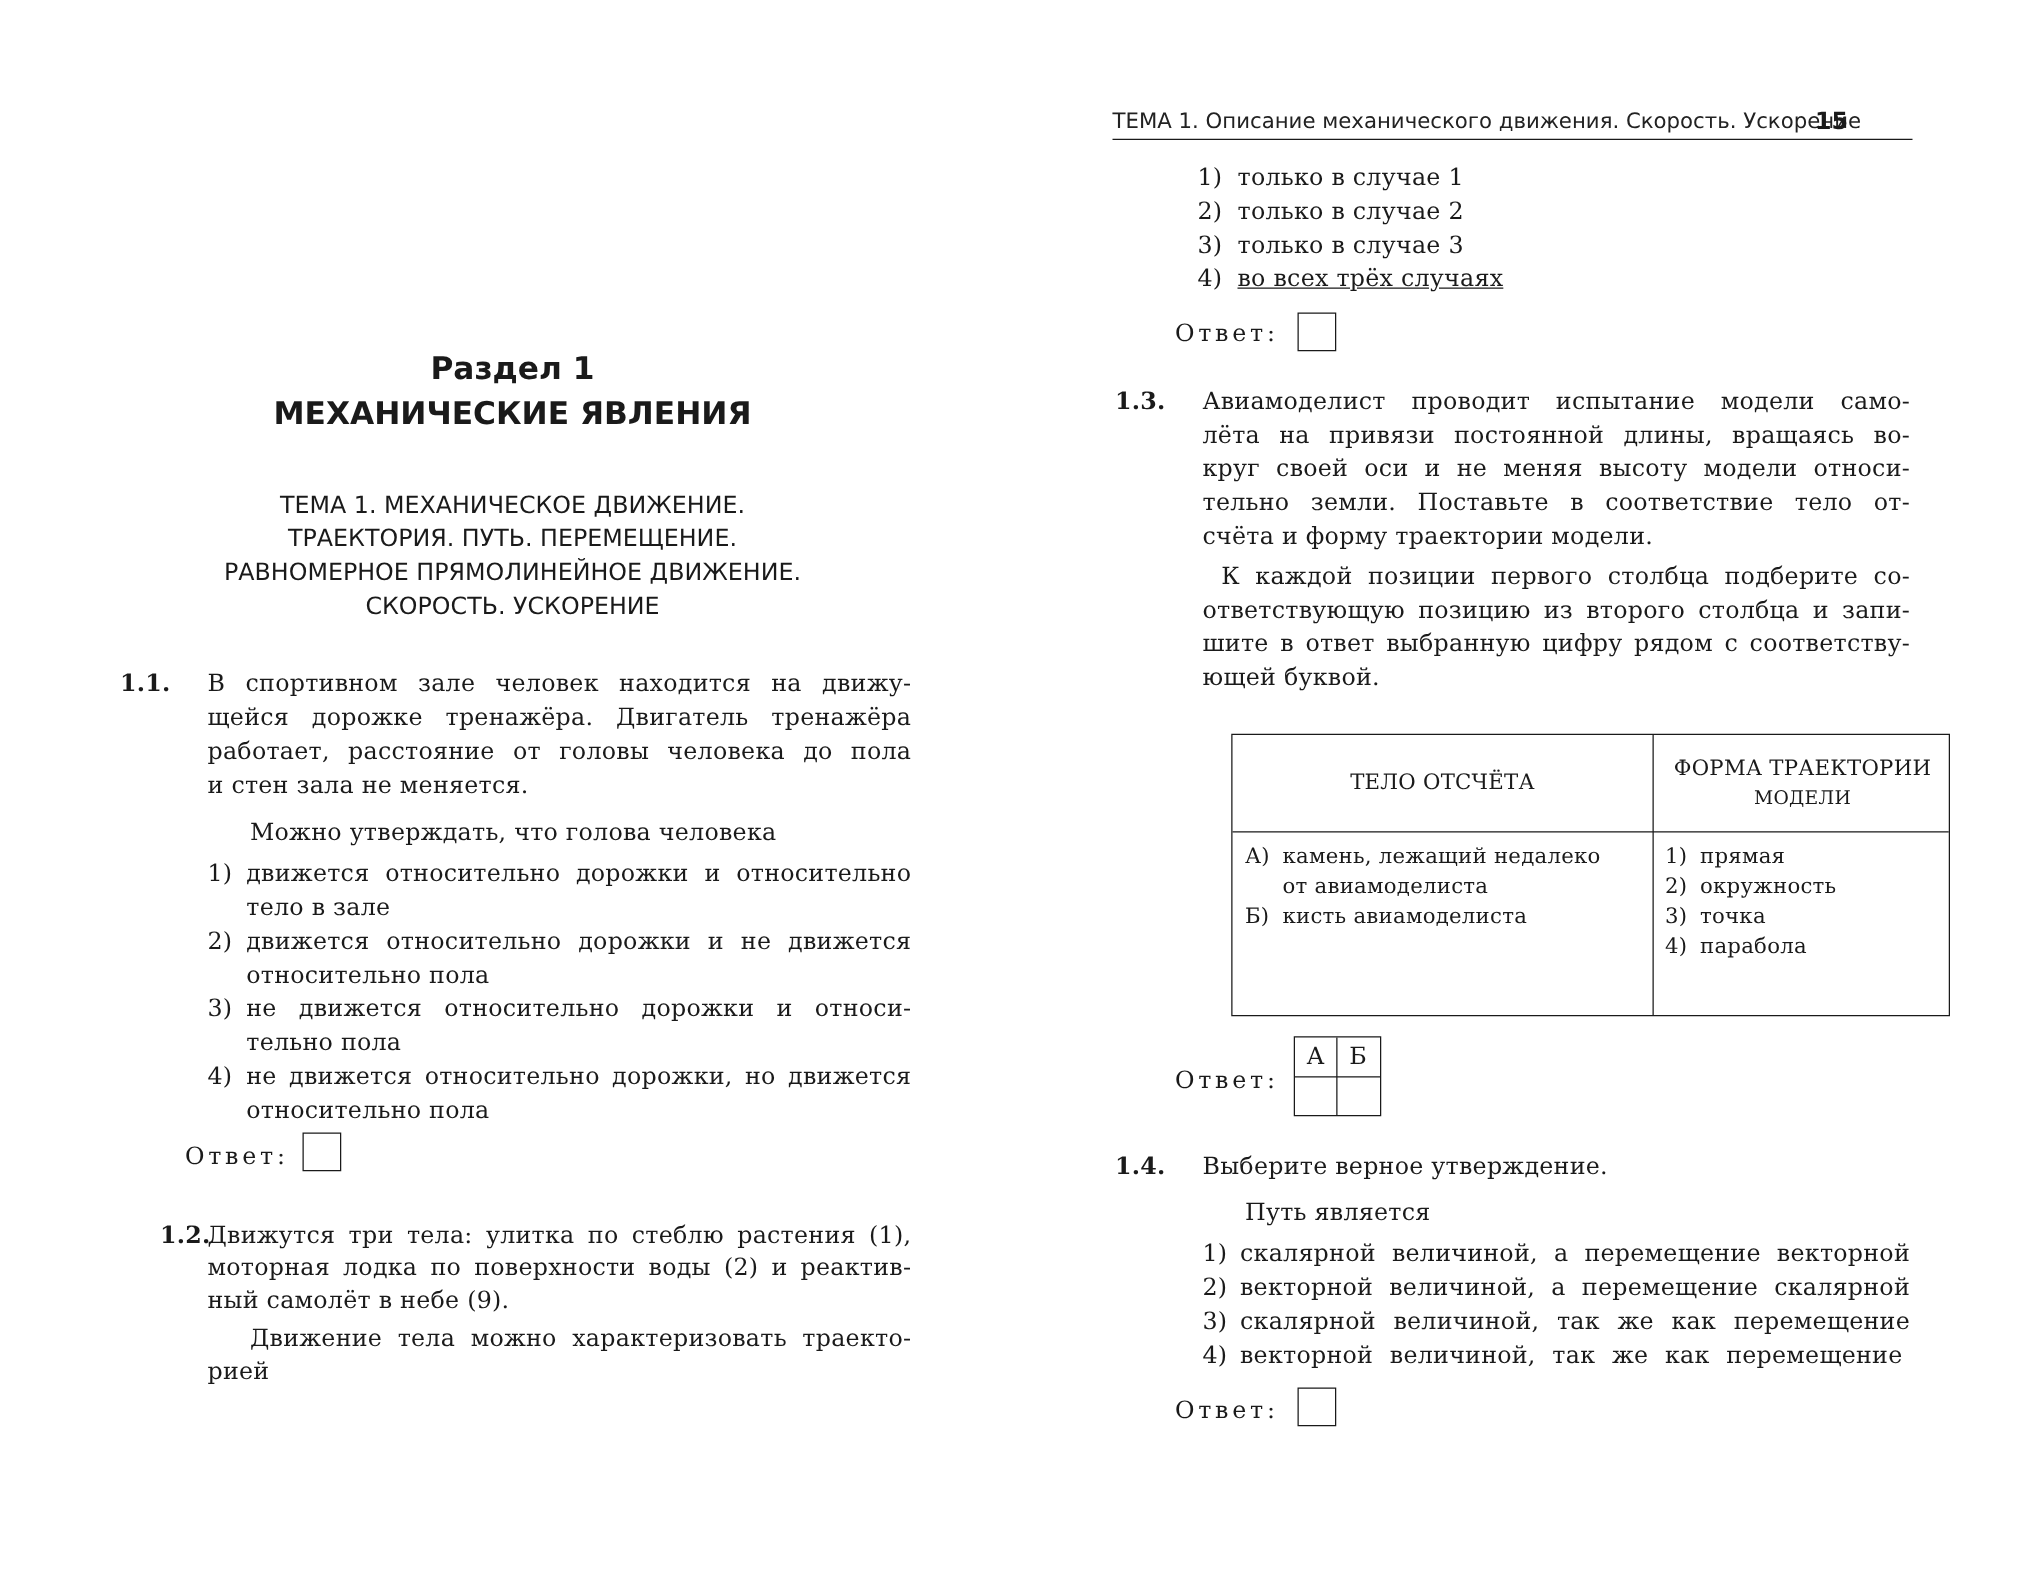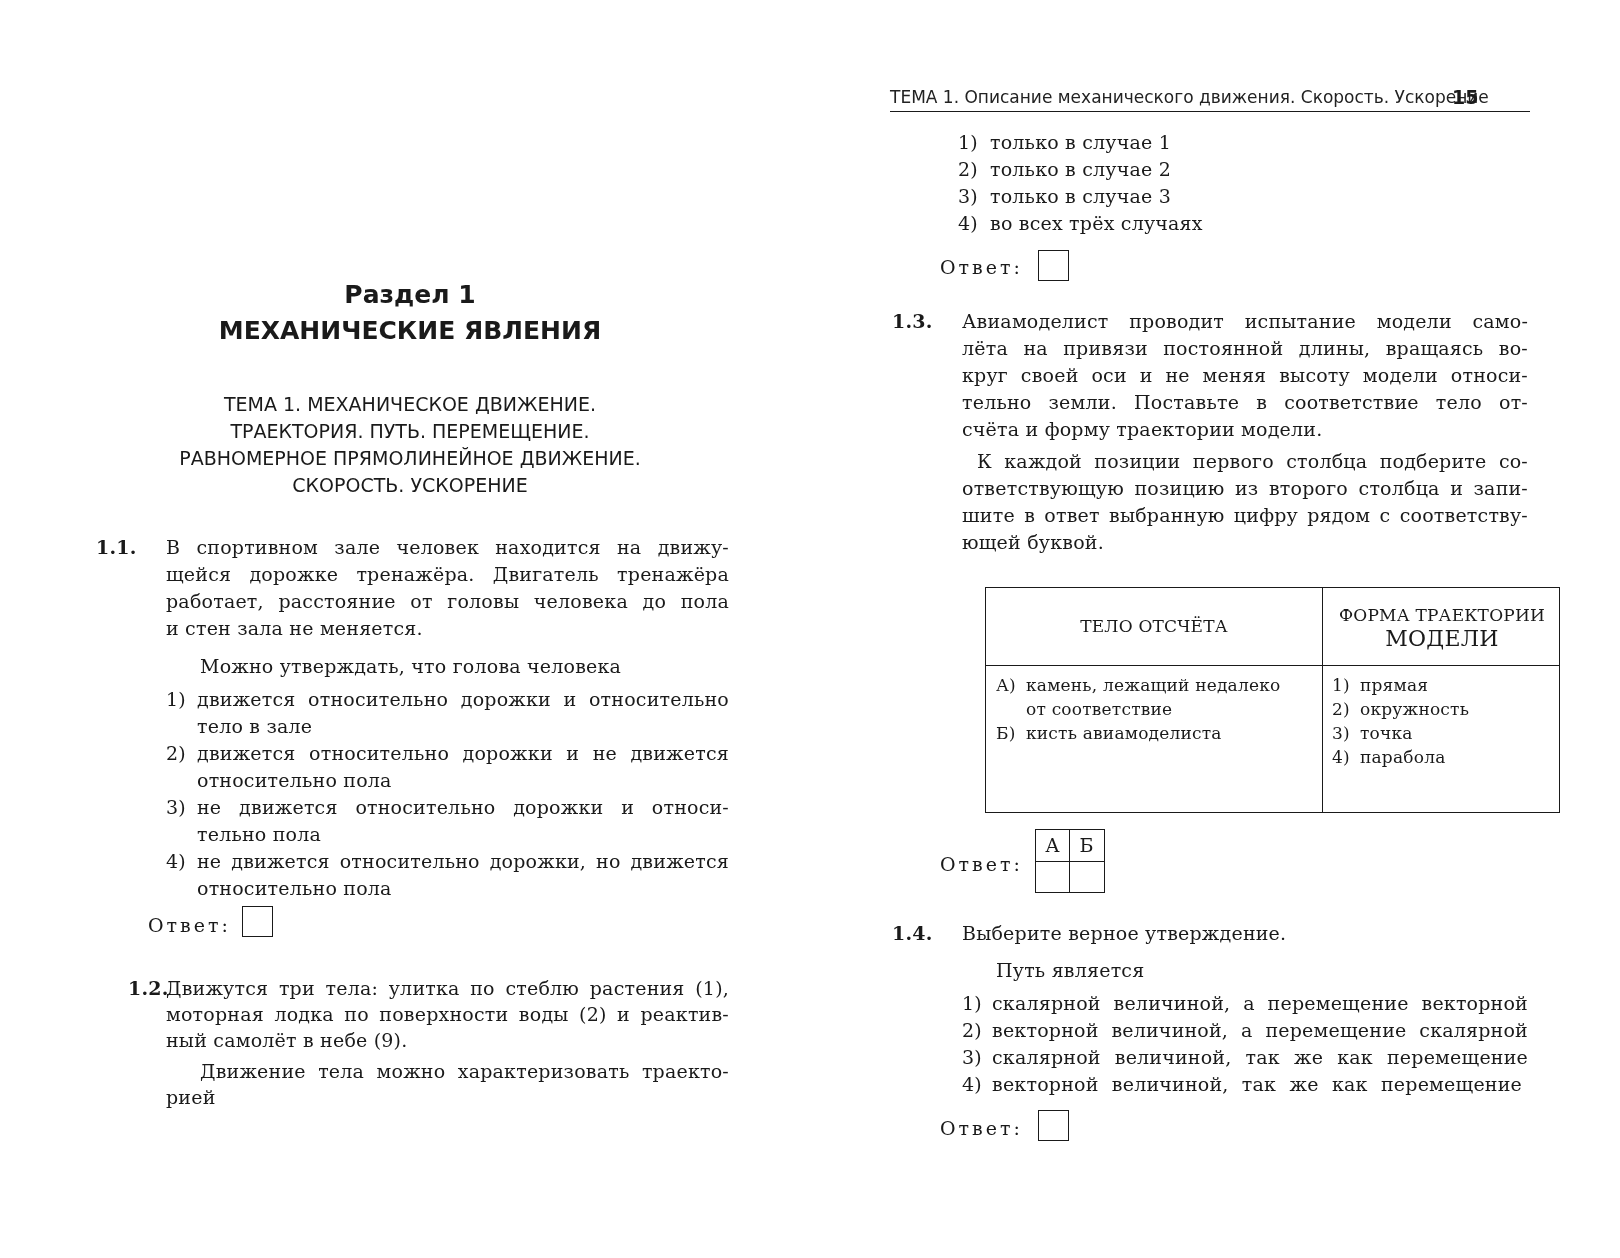--- a/index.html
+++ b/index.html
@@ -95,21 +95,21 @@
   <div class="header-rule" style="left:890px; width:640px;"></div>
 
   <div>
     <div class="line serif" style="left:958px; top:131px;">1)</div>
     <div class="line serif" style="left:990px; top:131px;">только в случае 1</div>
     <div class="line serif" style="left:958px; top:158px;">2)</div>
     <div class="line serif" style="left:990px; top:158px;">только в случае 2</div>
     <div class="line serif" style="left:958px; top:185px;">3)</div>
     <div class="line serif" style="left:990px; top:185px;">только в случае 3</div>
     <div class="line serif" style="left:958px; top:212px;">4)</div>
-    <div class="line serif" style="left:990px; top:212px;">во всех трёх случаях</div>
+    <div class="line serif" style="left:990px; top:212px;text-decoration:underline;">во всех трёх случаях</div>
 
     <div class="line serif answer-label" style="left:940px; top:256px;">Ответ:</div>
     <div class="answer-box" style="left:1038px; top:250px;"></div>
   </div>
 
   <div>
     <div class="line serif qnum" style="left:892px; top:310px;">1.3.</div>
     <div class="line serif justify" style="left:962px; top:310px; width:566px;">Авиамоделист проводит испытание модели само-</div>
     <div class="line serif justify" style="left:962px; top:337px; width:566px;">лёта на привязи постоянной длины, вращаясь во-</div>
     <div class="line serif justify" style="left:962px; top:364px; width:566px;">круг своей оси и не меняя высоту модели относи-</div>
@@ -120,25 +120,25 @@
     <div class="line serif justify" style="left:962px; top:477px; width:566px;">ответствующую позицию из второго столбца и запи-</div>
     <div class="line serif justify" style="left:962px; top:504px; width:566px;">шите в ответ выбранную цифру рядом с соответству-</div>
     <div class="line serif" style="left:962px; top:531px;">ющей буквой.</div>
 
     <div class="match-table" style="left:944px; top:587px; width:575px; height:226px;margin-left:41px;">
       <div class="vline" style="left:336px;"></div>
       <div class="hline" style="top:77px;"></div>
 
       <div class="th serif" style="left:0; width:336px; top:27px; font-size:17px;">ТЕЛО ОТСЧЁТА</div>
       <div class="th serif" style="left:337px; width:238px; top:16px; font-size:17px;">ФОРМА ТРАЕКТОРИИ</div>
-      <div class="th serif" style="left:337px; width:238px; top:39px; font-size:22px;">МОДЕЛИ</div>
+      <div class="th serif" style="left:337px; width:238px; top:39px; font-size:15px;">МОДЕЛИ</div>
 
       <div class="td serif" style="left:10px; top:85px; font-size:17px;">А)</div>
       <div class="td serif" style="left:40px; top:85px; font-size:17px;">камень, лежащий недалеко</div>
-      <div class="td serif" style="left:40px; top:109px; font-size:17px;">от соответствие</div>
+      <div class="td serif" style="left:40px; top:109px; font-size:17px;">от авиамоделиста</div>
       <div class="td serif" style="left:10px; top:133px; font-size:17px;">Б)</div>
       <div class="td serif" style="left:40px; top:133px; font-size:17px;">кисть авиамоделиста</div>
 
       <div class="td serif" style="left:346px; top:85px; font-size:17px;">1)</div>
       <div class="td serif" style="left:374px; top:85px; font-size:17px;">прямая</div>
       <div class="td serif" style="left:346px; top:109px; font-size:17px;">2)</div>
       <div class="td serif" style="left:374px; top:109px; font-size:17px;">окружность</div>
       <div class="td serif" style="left:346px; top:133px; font-size:17px;">3)</div>
       <div class="td serif" style="left:374px; top:133px; font-size:17px;">точка</div>
       <div class="td serif" style="left:346px; top:157px; font-size:17px;">4)</div>

